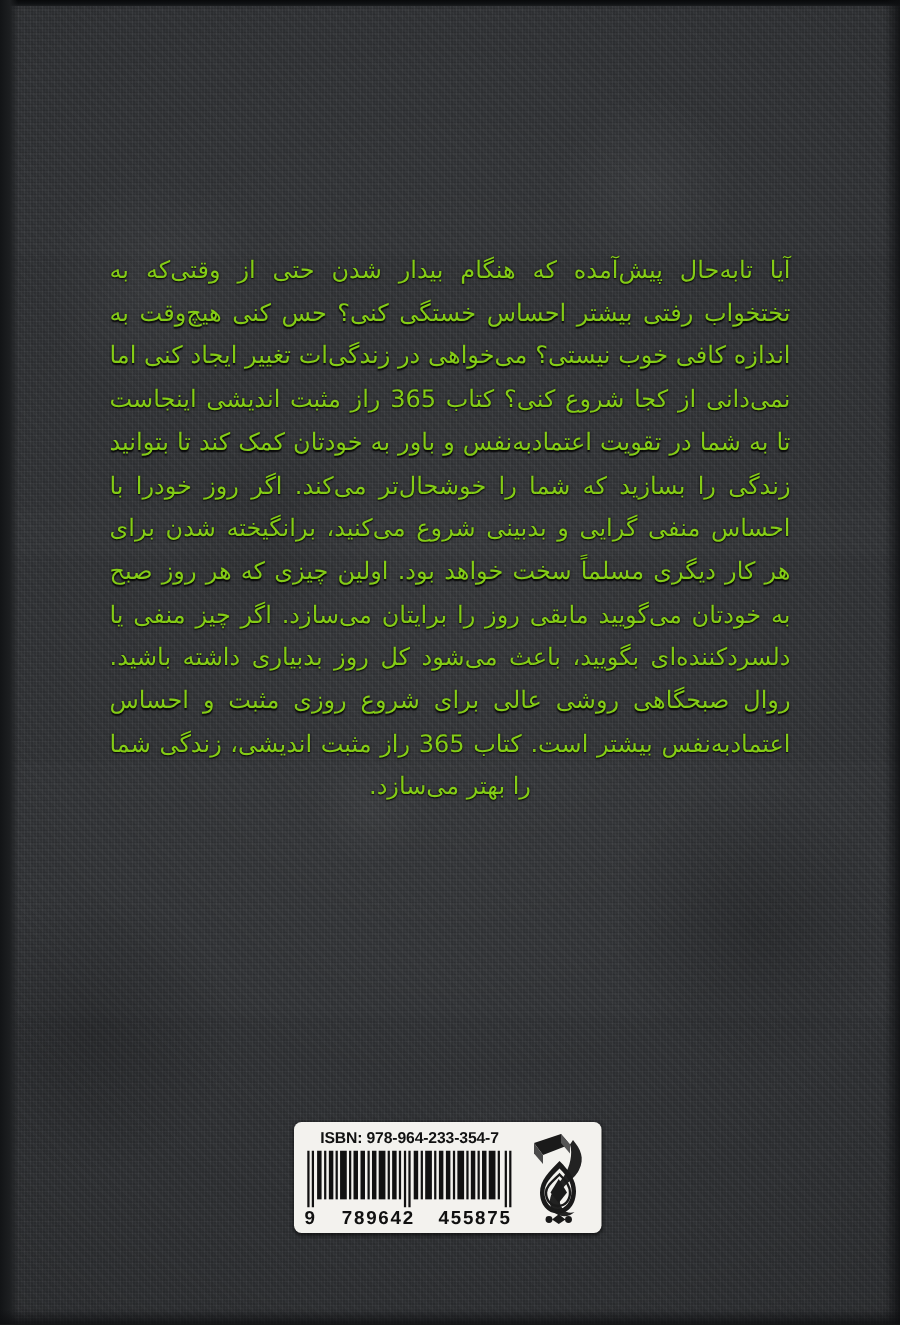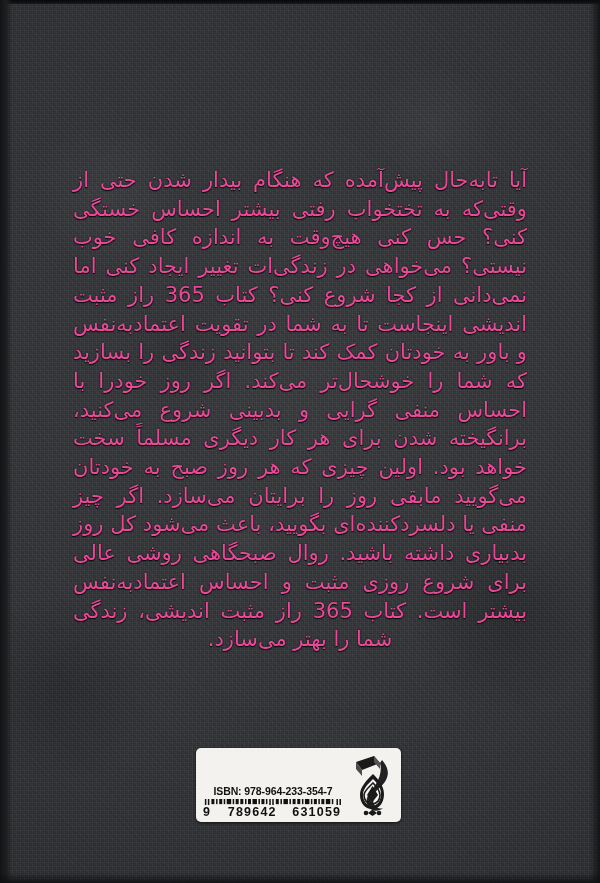--- a/index.html
+++ b/index.html
@@ -80,22 +80,22 @@
   }
 
   
   .blurb {
     position:absolute;
     top:166px; right:73px;
     width:454px;
     direction:rtl;
     text-align:justify;
     text-align-last:center;
-    color:#ec4899;
-    font-size:21px;
+    color:#84cc16;
+    font-size:16px;
     line-height:28.7px;
     letter-spacing:.1px;
     text-shadow:0 1px 1px rgba(0,0,0,.85), 0 0 2px rgba(0,0,0,.5);
     font-family:"DejaVu Sans", sans-serif;
   }
 
   
   .barcode-label {
     position:absolute;
     left:196px; top:748px;
@@ -114,21 +114,20 @@
   }
   .isbn-text {
     font-family:"Liberation Sans", sans-serif;
     font-size:10.5px;
     font-weight:700;
     color:#111;
     letter-spacing:-.1px;
     text-align:center;
     line-height:12px;
     white-space:nowrap;
-    margin-top:32px;
   }
   .bars {
     flex:1 1 auto;
     margin-top:2px;
     display:block;
   }
   .barcode-digits {
     font-family:"Liberation Sans", sans-serif;
     font-size:12.5px;
     font-weight:700;
@@ -207,21 +206,21 @@
           <rect x="131.6" y="0" width="4.8" height="36"></rect>
           <rect x="138" y="0" width="1.6" height="36"></rect>
           <rect x="143" y="0" width="1.6" height="42"></rect>
           <rect x="146.2" y="0" width="1.6" height="42"></rect>
         </g>
       </svg>
 
       <div class="barcode-digits">
         <span class="digit-lead">9</span>
         <span class="digit-group">789642</span>
-        <span class="digit-group">631059</span>
+        <span class="digit-group">455875</span>
       </div>
     </div>
 
     <div class="publisher-mark">
       <svg width="46" height="62" viewBox="0 0 46 62">
         <g fill="#1a1a1a">
 
           <path d="M6 8 L24 2 L30 9 L12 16 Z"></path>
           <path d="M6 8 L12 16 L12 22 L6 15 Z" fill="#4a4a4a"></path>
           <path d="M24 2 L30 9 L30 15 L24 8 Z" fill="#555"></path>

